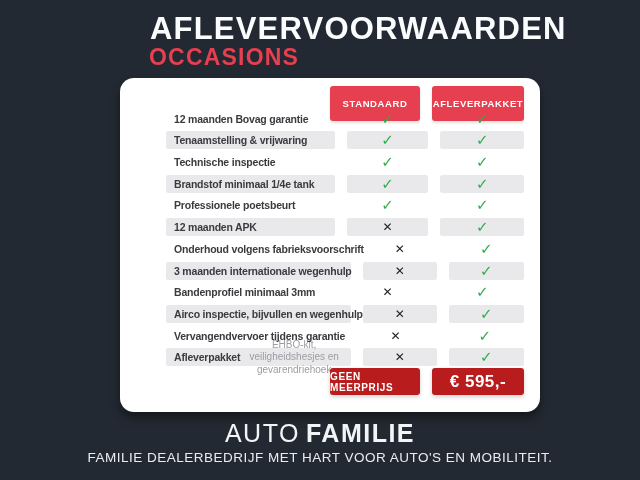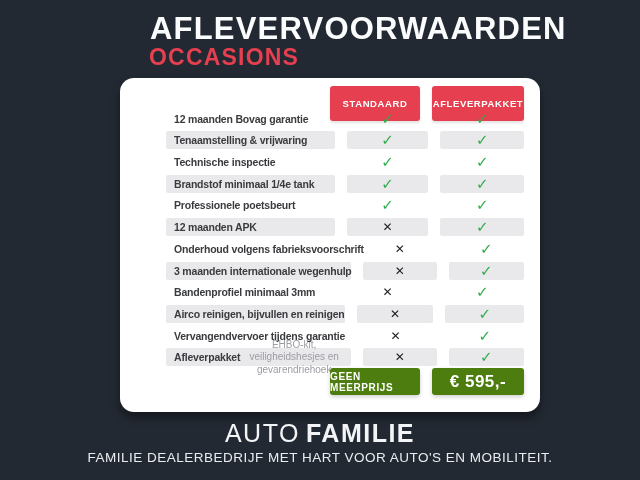--- a/index.html
+++ b/index.html
@@ -55,21 +55,21 @@
   }
 
   .cell-mark { justify-content:center; }
   .cell-std { width:90px; margin-left:12px; }
   .cell-afl { width:92px; margin-left:12px; }
   .mark.check { color:#2EAD4B; font-size:15px; font-weight:bold; }
   .mark.cross { color:#222222; font-size:12px; font-weight:normal; }
 
   .price-btn {
     position:absolute; top:290px; height:27px;
-    background:#4d7c0f; border-radius:3px; color:#fff; font-weight:bold;
+    background:#b91c1c; border-radius:3px; color:#fff; font-weight:bold;
     display:flex; align-items:center; justify-content:center;
     box-shadow:0 2px 4px rgba(0,0,0,0.18);
   }
   .price-std { left:210px; width:90px; font-size:10px; letter-spacing:0.6px; }
   .price-afl { left:312px; width:92px; font-size:17px; letter-spacing:0.5px; }
 
   .brand {
     position:absolute; top:421px; left:0; width:640px; text-align:center;
     color:#F2F4F6; font-size:25px; letter-spacing:1.5px; line-height:1;
     font-weight:normal;
@@ -167,21 +167,21 @@
     <div class="cell cell-label">
       <span class="row-label-text">Bandenprofiel minimaal 3mm</span>
 
     </div>
     <div class="cell cell-mark cell-std mark cross">✕</div>
     <div class="cell cell-mark cell-afl mark check">✓</div>
   </div>
 
   <div class="row striped">
     <div class="cell cell-label">
-      <span class="row-label-text">Airco reinigen, bijvullen en reinigen</span>
+      <span class="row-label-text">Airco inspectie, bijvullen en wegenhulp</span>
 
     </div>
     <div class="cell cell-mark cell-std mark cross">✕</div>
     <div class="cell cell-mark cell-afl mark check">✓</div>
   </div>
 
   <div class="row">
     <div class="cell cell-label">
       <span class="row-label-text">Vervangendvervoer tijdens garantie</span>
 

